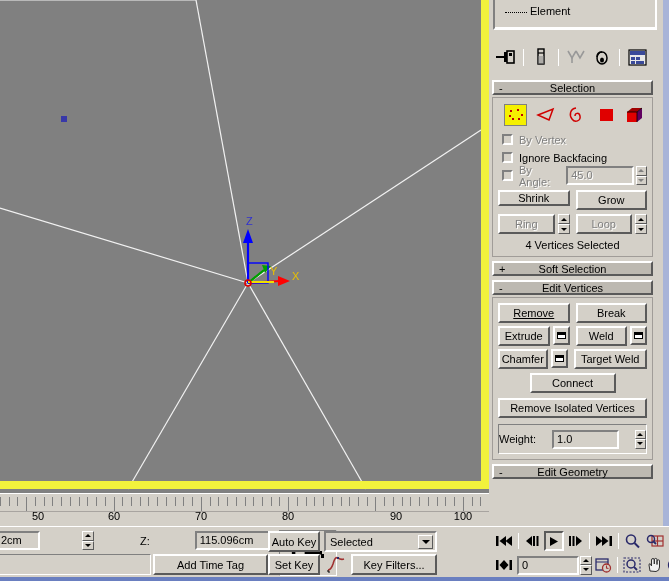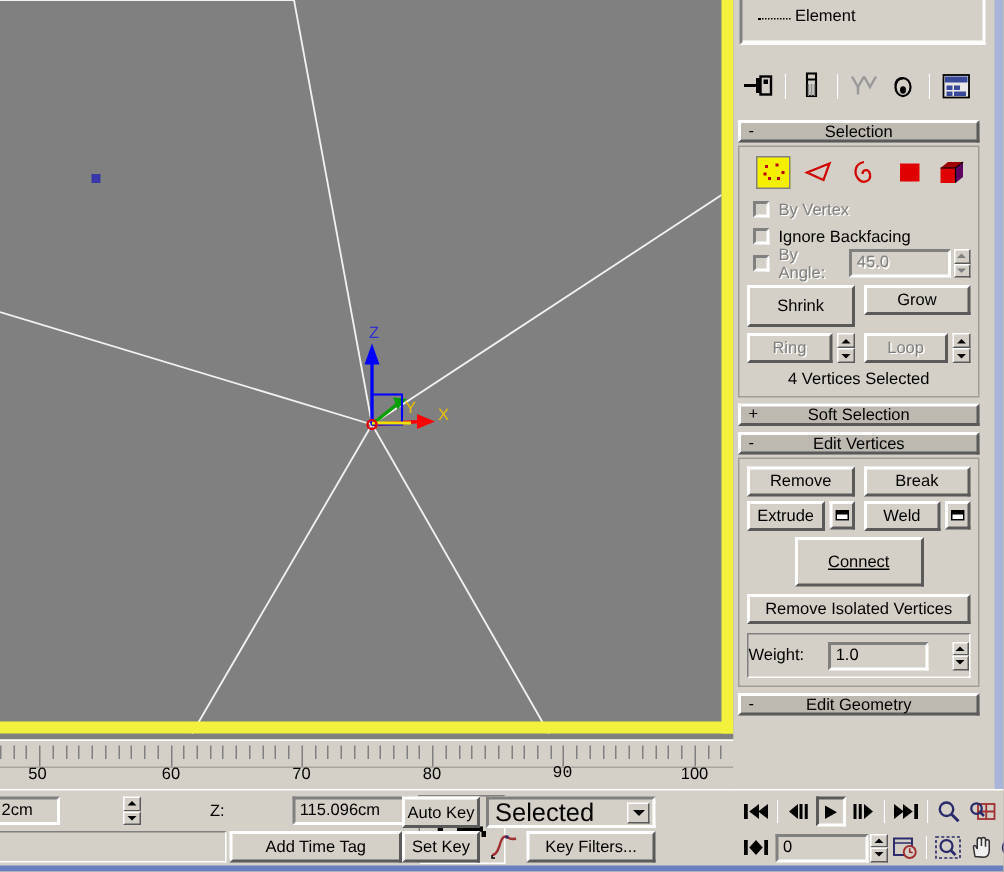--- a/index.html
+++ b/index.html
@@ -212,21 +212,21 @@
   #autokey-btn { position:absolute; left:268px; top:531px; width:52px; height:21px; }
   #setkey-btn  { position:absolute; left:268px; top:554px; width:52px; height:21px; }
   #sel-dd { position:absolute; left:324px; top:531px; width:113px; height:21px; }
   #keyfilters-btn { position:absolute; left:351px; top:554px; width:86px; height:21px; }
   #keymode-icon { position:absolute; left:324px; top:553px; width:24px; height:22px; }
 
   .dd {
     background: #d4d0c8;
     border: 2px solid; border-color: #808080 #fff #fff #808080;
     display:flex; align-items:center;
-    padding-left: 4px; font-size: 17px;
+    padding-left: 4px; font-size: 11px;
     position: relative;
   }
   .dd-arrow {
     position:absolute; right:2px; top:2px;
     width: 15px; height: 14px;
     background: #d4d0c8;
     border: 1px solid; border-color:#fff #5a5a5a #5a5a5a #fff;
     display:flex;align-items:center;justify-content:center;
   }
   #right-edge {
@@ -321,25 +321,25 @@
       <div class="tick minor" style="left: 402px;"></div>
       <div class="tick minor" style="left: 410px;"></div>
       <div class="tick minor" style="left: 419px;"></div>
       <div class="tick minor" style="left: 428px;"></div>
       <div class="tick minor" style="left: 437px;"></div>
       <div class="tick minor" style="left: 445px;"></div>
       <div class="tick minor" style="left: 454px;"></div>
       <div class="tick major" style="left: 463px;"></div>
       <div class="tick minor" style="left: 472px;"></div>
       <div class="tick minor" style="left: 480px;"></div>
-      <div class="rlabel" style="left: 25px;">50</div>
+      <div class="rlabel" style="left: 38px;">50</div>
       <div class="rlabel" style="left: 114px;">60</div>
       <div class="rlabel" style="left: 201px;">70</div>
       <div class="rlabel" style="left: 288px;">80</div>
-      <div class="rlabel" style="left: 375px; font-family: Liberation Mono, monospace;">90</div>
+      <div class="rlabel" style="left: 396px;">90</div>
       <div class="rlabel" style="left: 463px;">100</div>
     </div>
 
   <div id="statusbar">
     <div id="coord-row">
       <div class="field" style="width:44px;margin-left:-4px;">2cm</div>
       <div class="spin">
         <div>
             <div class="arrow-up"></div>
           </div>
@@ -493,21 +493,21 @@
               <div>
                   <div class="arrow-up dis"></div>
                 </div>
                 <div>
                   <div class="arrow-dn dis"></div>
                 </div>
             </div>
           </div>
 
           <div class="row2" style="margin-top:6px;">
-            <div class="btn" style="height:28px;">Shrink</div>
+            <div class="btn" style="height:16px;">Shrink</div>
             <div class="btn" style="height:20px;">Grow</div>
           </div>
           <div class="row2" style="margin-top:4px;">
             <div style="display:flex;flex:1;">
               <div class="btn disabled" style="height:20px;flex:1;">Ring</div>
               <div class="spin" style="height:20px;margin-left:3px;">
                 <div>
                     <div class="arrow-up"></div>
                   </div>
                   <div>
@@ -534,39 +534,48 @@
           <span class="pm">+</span>
           <span class="rtitle">Soft Selection</span>
         </div>
 
         <div class="rollout-header" style="margin-top:4px;">
           <span class="pm">-</span>
           <span class="rtitle">Edit Vertices</span>
         </div>
         <div class="rollout-body">
           <div class="row2" style="margin-top:1px;">
-            <div class="btn" style="height:20px;">Remove</div>
+            <div class="btn" style="height:20px;text-decoration:underline;">Remove</div>
             <div class="btn" style="height:20px;">Break</div>
           </div>
           <div class="row2" style="margin-top:3px;">
             <div style="display:flex;flex:1;">
               <div class="btn" style="height:20px;flex:1;">Extrude</div>
               <div class="btn-settings" style="margin-left:3px;">
                 <div class="settings-glyph"></div>
               </div>
             </div>
             <div style="display:flex;flex:1;">
               <div class="btn" style="height:20px;flex:1;">Weld</div>
               <div class="btn-settings" style="margin-left:3px;">
                 <div class="settings-glyph"></div>
               </div>
             </div>
           </div>
+          <div class="row2" style="margin-top:3px;">
+            <div style="display:flex;flex:1;">
+              <div class="btn" style="height:20px;flex:1;">Chamfer</div>
+              <div class="btn-settings" style="margin-left:3px;">
+                <div class="settings-glyph"></div>
+              </div>
+            </div>
+            <div class="btn" style="height:20px;flex:1;">Target Weld</div>
+          </div>
           <div style="display:flex;justify-content:center;margin-top:4px;">
-            <div class="btn" style="height:33px;width:86px;text-decoration:underline;">Connect</div>
+            <div class="btn" style="height:20px;width:86px;">Connect</div>
           </div>
           <div class="btn" style="height:20px;margin-top:5px;">Remove Isolated Vertices</div>
 
           <div class="sunk" style="margin-top:6px;height:30px;display:flex;align-items:center;justify-content:center;gap:16px;">
             <span style="font-size:11px;">Weight:</span>
             <div class="field" style="width:72px;">1.0</div>
             <div class="spin">
               <div>
                   <div class="arrow-up"></div>
                 </div>

